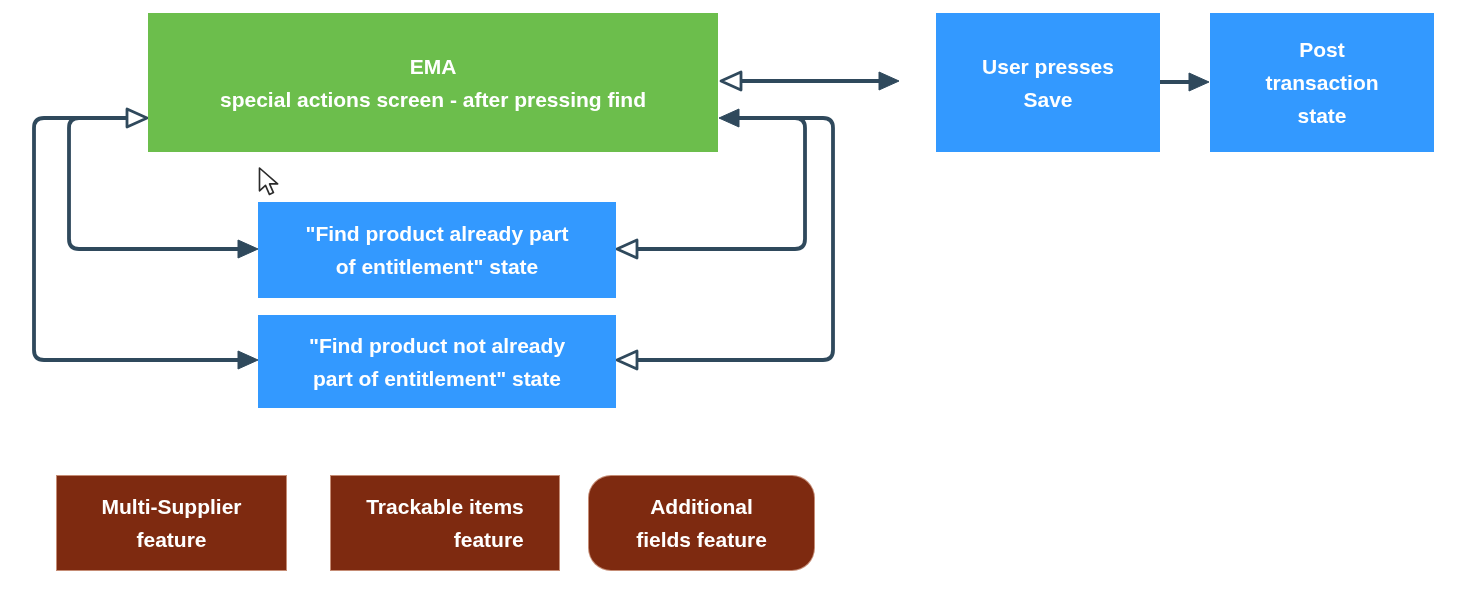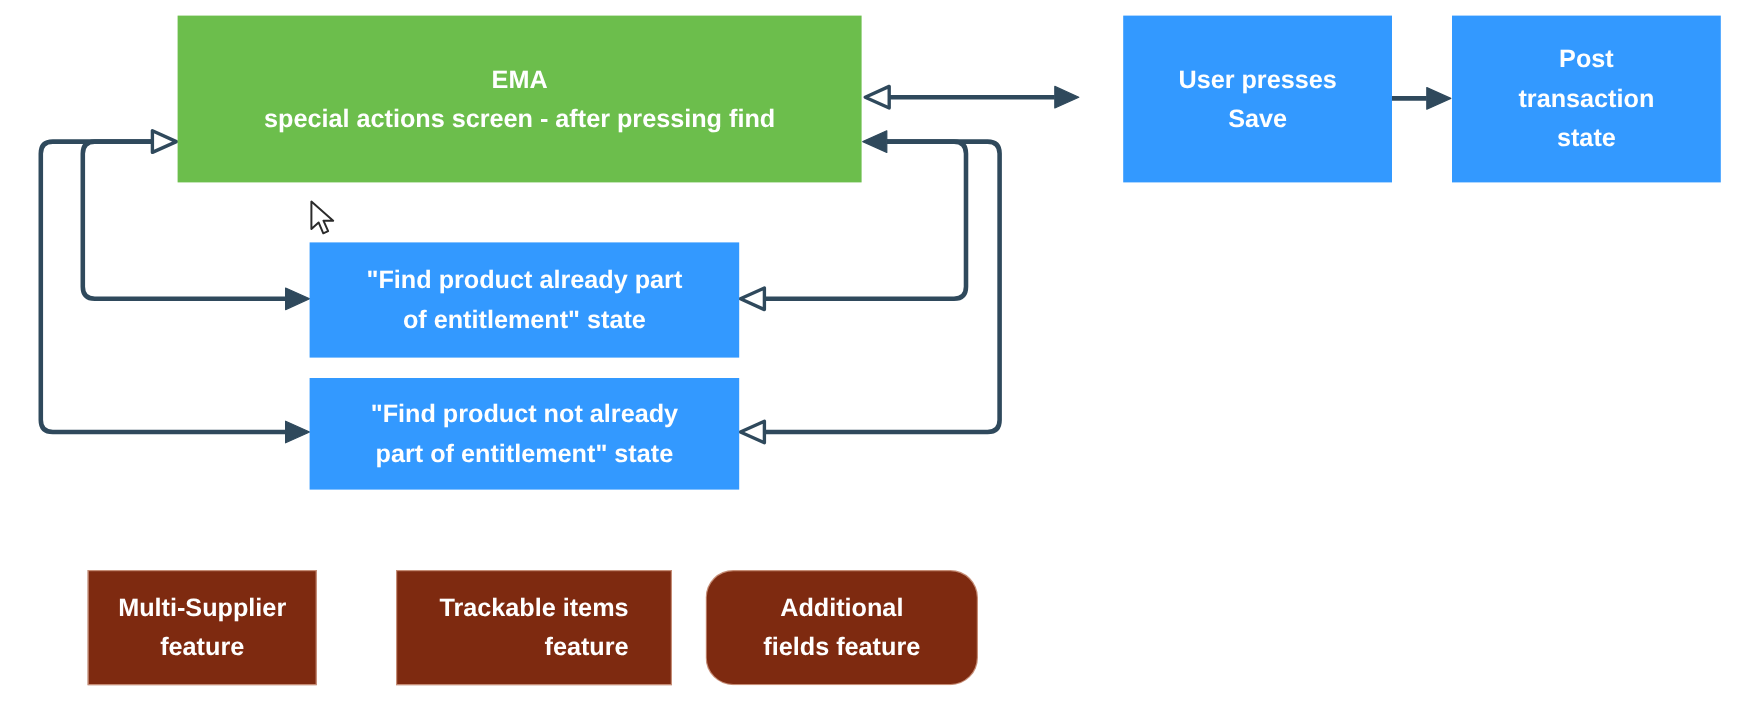--- a/index.html
+++ b/index.html
@@ -26,21 +26,21 @@
     font-size: 21px;
     line-height: 33px;
     white-space: pre-line;
     user-select: none;
   }
   .node-ema        { left: 148px;  top: 13px;  width: 570px; height: 139px; }
   .node-save       { left: 900px;  top: 13px;  width: 224px; height: 139px; margin-left: 36px; }
   .node-post       { left: 1210px; top: 13px;  width: 224px; height: 139px; }
   .node-state1     { left: 258px;  top: 202px; width: 358px; height: 96px; }
   .node-state2     { left: 258px;  top: 315px; width: 358px; height: 93px; }
-  .node-feat1      { left: 73px;   top: 475px; width: 191px; height: 96px; }
+  .node-feat1      { left: 56px;   top: 475px; width: 231px; height: 96px; }
   .node-feat2      { left: 330px;  top: 475px; width: 230px; height: 96px; text-align: right; }
   .node-feat3      { left: 588px;  top: 475px; width: 227px; height: 96px; }
   .feature { border: 1px solid rgba(255,220,200,0.55); }
   svg.wires {
     position: absolute;
     left: 0; top: 0;
     width: 1457px; height: 594px;
     pointer-events: none;
   }
   .connector {

